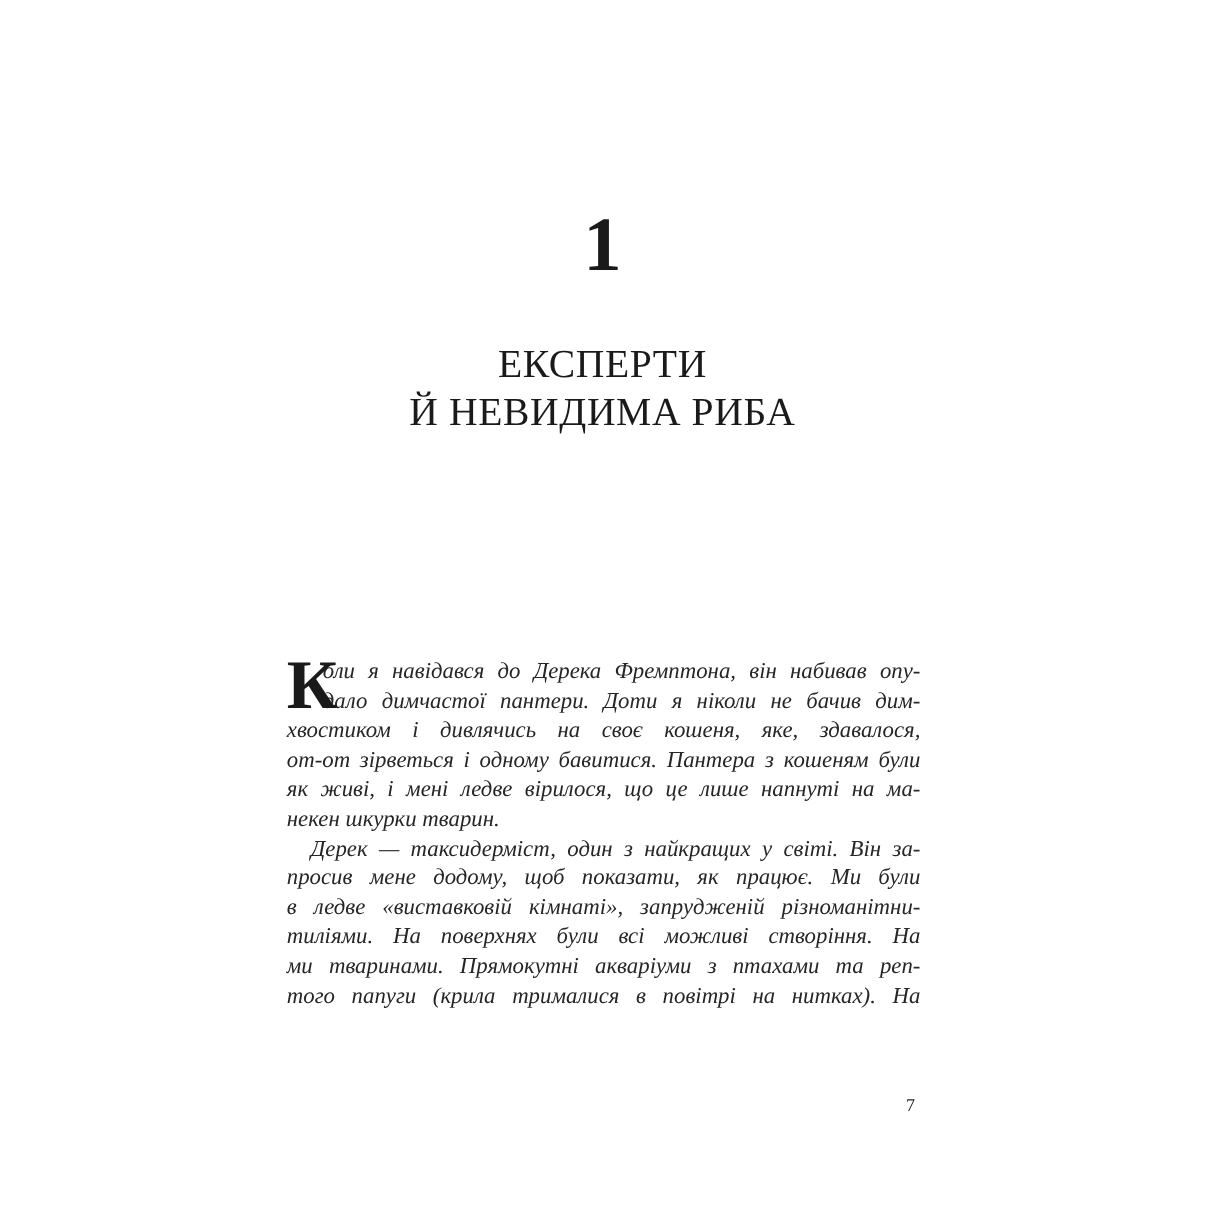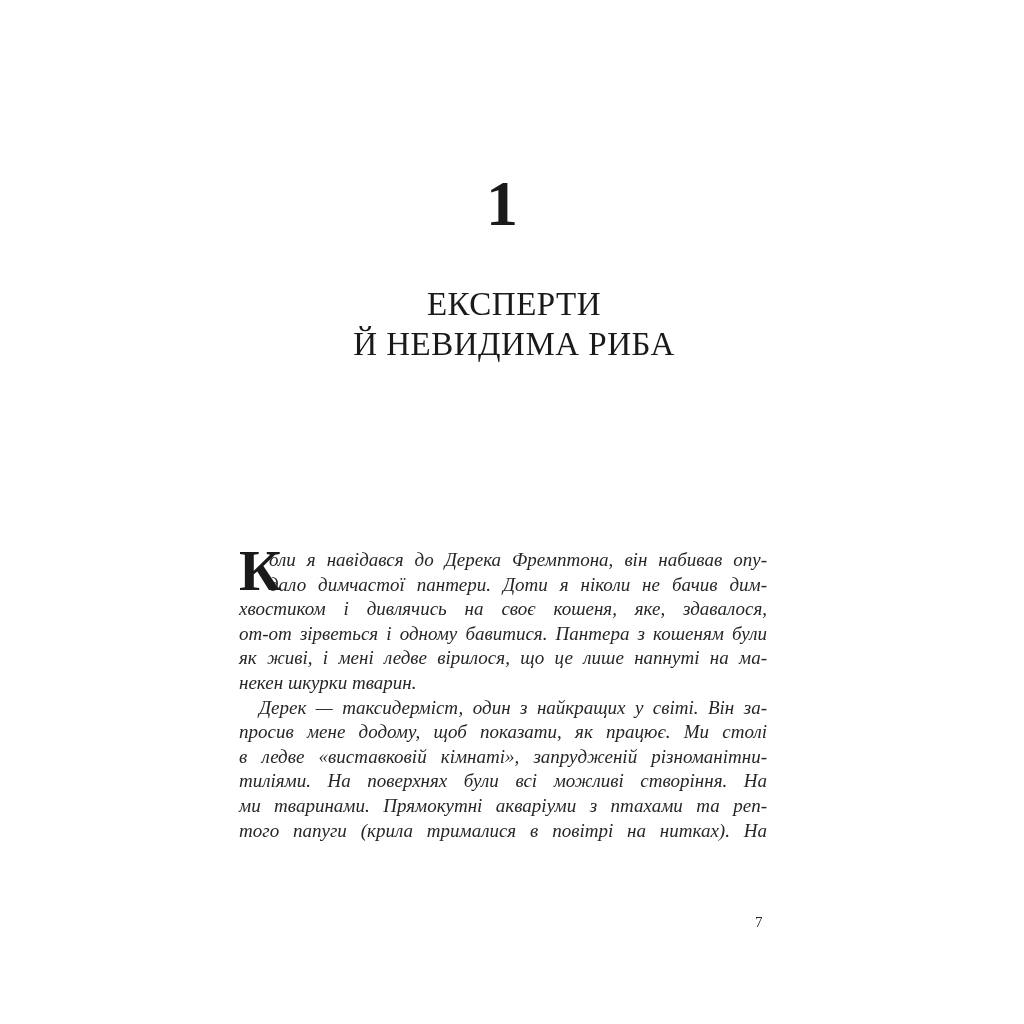--- a/index.html
+++ b/index.html
@@ -38,21 +38,20 @@
       left: 0;
       width: 1004px;
       top: 284px;
       text-align: center;
       font-family: "Liberation Serif", "DejaVu Serif", serif;
       font-weight: normal;
       font-size: 33px;
       line-height: 40px;
       color: #1a1a1a;
       letter-spacing: 0.5px;
-      margin-left: 12px;
     }
     .chapter-title span { display: block; }
     .body-text {
       position: absolute;
       left: 239px;
       top: 548px;
       width: 528px;
       font-family: "Liberation Serif", "DejaVu Serif", serif;
       font-size: 19px;
       line-height: 24.6px;
@@ -103,21 +102,21 @@
   <div class="body-text">
     <span class="dropcap">К</span>
     <span class="line drop">оли я навідався до Дерека Фремптона, він набивав опу-</span>
     <span class="line drop">дало димчастої пантери. Доти я ніколи не бачив дим-</span>
     <span class="line">хвостиком і дивлячись на своє кошеня, яке, здавалося,</span>
     <span class="line">от-от зірветься і одному бавитися. Пантера з кошеням були</span>
     <span class="line">як живі, і мені ледве вірилося, що це лише напнуті на ма-</span>
     <span class="line last">некен шкурки тварин.</span>
 
     <span class="line indent">Дерек — таксидерміст, один з найкращих у світі. Він за-</span>
-    <span class="line">просив мене додому, щоб показати, як працює. Ми столі</span>
+    <span class="line">просив мене додому, щоб показати, як працює. Ми були</span>
     <span class="line">в ледве «виставковій кімнаті», запрудженій різноманітни-</span>
     <span class="line">тиліями. На поверхнях були всі можливі створіння. На</span>
     <span class="line">ми тваринами. Прямокутні акваріуми з птахами та реп-</span>
     <span class="line">того папуги (крила трималися в повітрі на нитках). На</span>
   </div>
 
   <div class="page-number">7</div>
 </div>
 
 </body></html>

